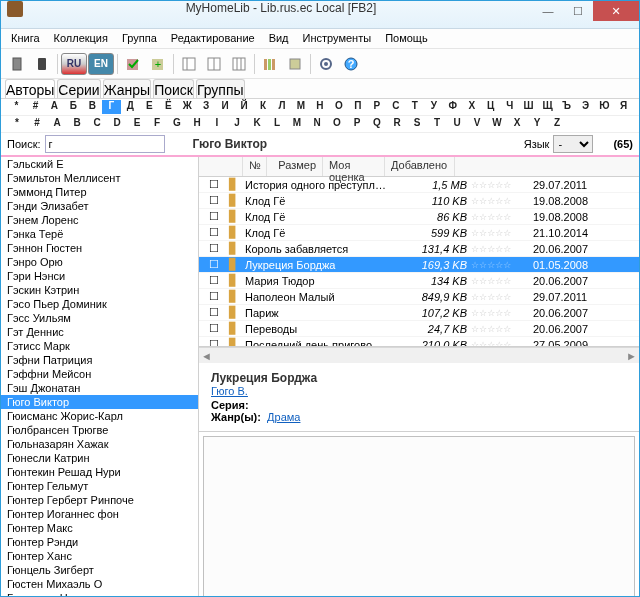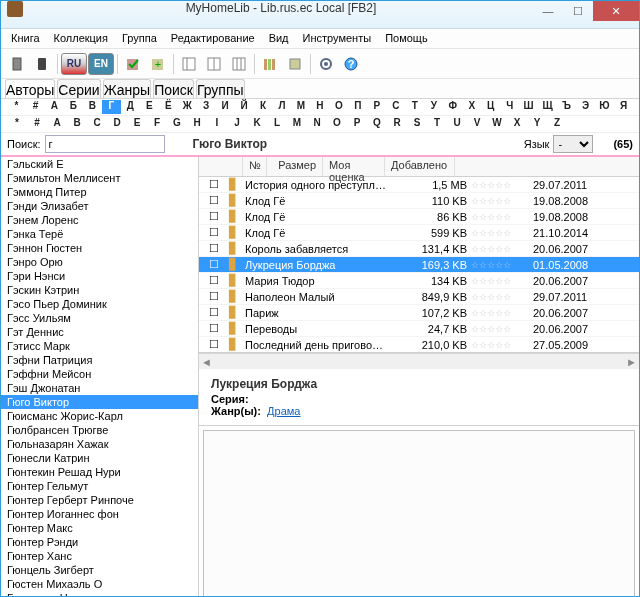--- a/index.html
+++ b/index.html
@@ -38,21 +38,21 @@
 .right-pane { flex:1; display:flex; flex-direction:column;}
 .grid-head { display:flex; height:20px; background:#f8f8f8; border-bottom:1px solid #d0d0d0;}
 .grid-head div { border-right:1px solid #e0e0e0; padding:2px 6px; font-size:11px; color:#333;}
 .col-title{width:148px;} .col-no{width:24px;} .col-size{width:56px;text-align:right;} .col-rating{width:62px;} .col-date{width:70px;}
 .grid-body { flex:1; overflow-y:auto; overflow-x:auto; border-bottom:1px solid #d0d0d0;}
 .row { display:flex; height:16px; align-items:center; border-bottom:1px solid #f4f4f4;}
 .row.sel { background:#3399ff; color:#fff;}
 .row .chk { width:30px; text-align:center;}
 .row .bk { width:14px; color:#d9a441;}
 .row .title { width:148px; white-space:nowrap; overflow:hidden; text-overflow:ellipsis; padding-left:2px;}
-.row .no{width:24px;} .row .size{width:56px;text-align:right;padding-right:4px;} .row .rating{width:62px;color:#ccc;font-size:9px;} .row.sel .rating{color:#9cf;}
+.row .no{width:24px;} .row .size{width:56px;text-align:right;padding-right:4px;font-style:italic;} .row .rating{width:62px;color:#ccc;font-size:9px;} .row.sel .rating{color:#9cf;}
 .row .date{width:70px;}
 .hscroll { height:16px; background:#f0f0f0; border-top:1px solid #d8d8d8; display:flex; align-items:center; justify-content:space-between; padding:0 2px; color:#888;}
 .detail { padding:8px 12px; border-bottom:1px solid #d0d0d0;}
 .detail .btitle { font-weight:bold; font-size:12px; color:#333;}
 .detail .link { color:#1060c0; text-decoration:underline; cursor:pointer;}
 .detail .lbl { font-weight:bold; margin-top:2px;}
 .desc-box { flex:1; margin:4px; border:1px solid #c0c0c0; background:#fcfcfc;}
 svg { display:block;}
 .left-pane::-webkit-scrollbar,.grid-body::-webkit-scrollbar{width:16px;height:16px;}
 .left-pane::-webkit-scrollbar-thumb,.grid-body::-webkit-scrollbar-thumb{background:#c8c8c8;border:1px solid #aaa;}
@@ -382,18 +382,19 @@
           <span class="rating">☆☆☆☆☆</span>
           <span class="date">27.05.2009</span>
         </div>
       </div>
     <div class="hscroll">
         <span>◄</span>
         <span>►</span>
       </div>
     <div class="detail">
       <div class="btitle">Лукреция Борджа</div>
+      <div><span class="link">Гюго В.</span></div>
       <div class="lbl">Серия:</div>
       <div><span class="lbl">Жанр(ы):</span>&nbsp;&nbsp;<span class="link">Драма</span></div>
     </div>
     <div class="desc-box"></div>
   </div>
 </div>
 
 </body></html>

